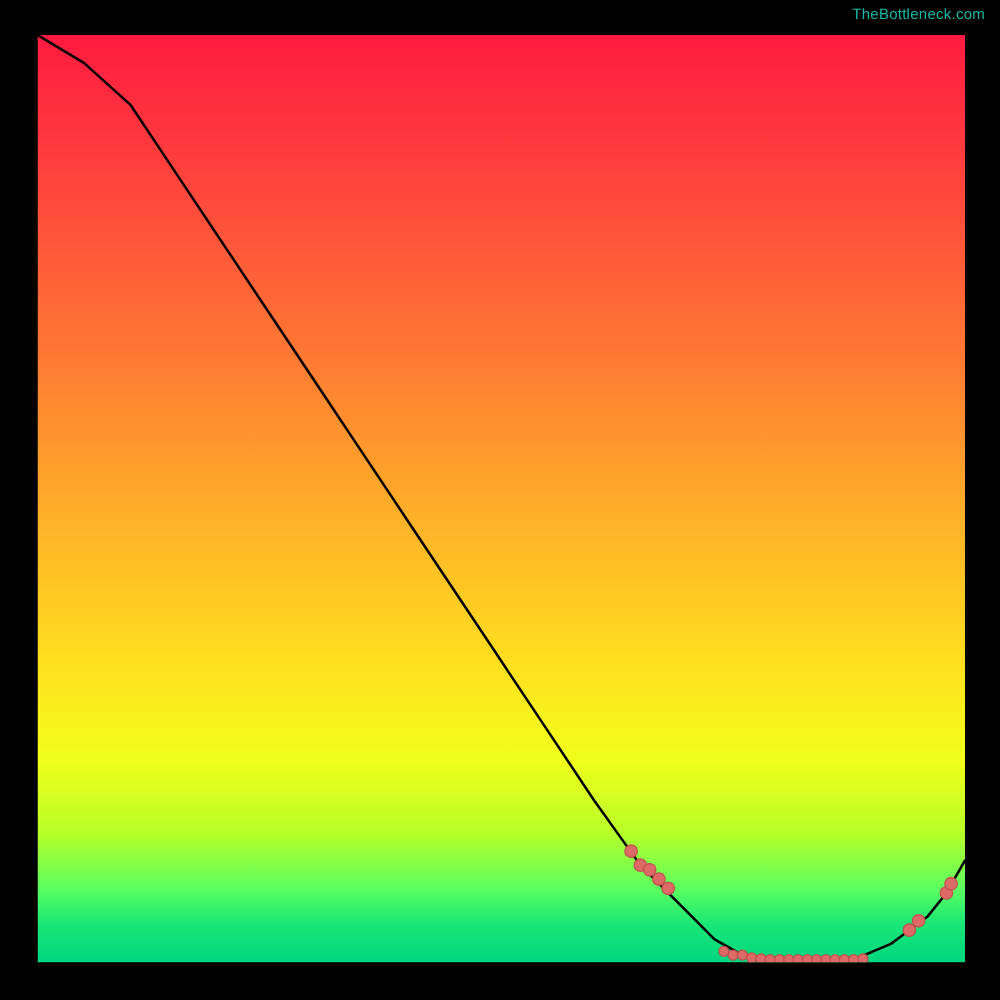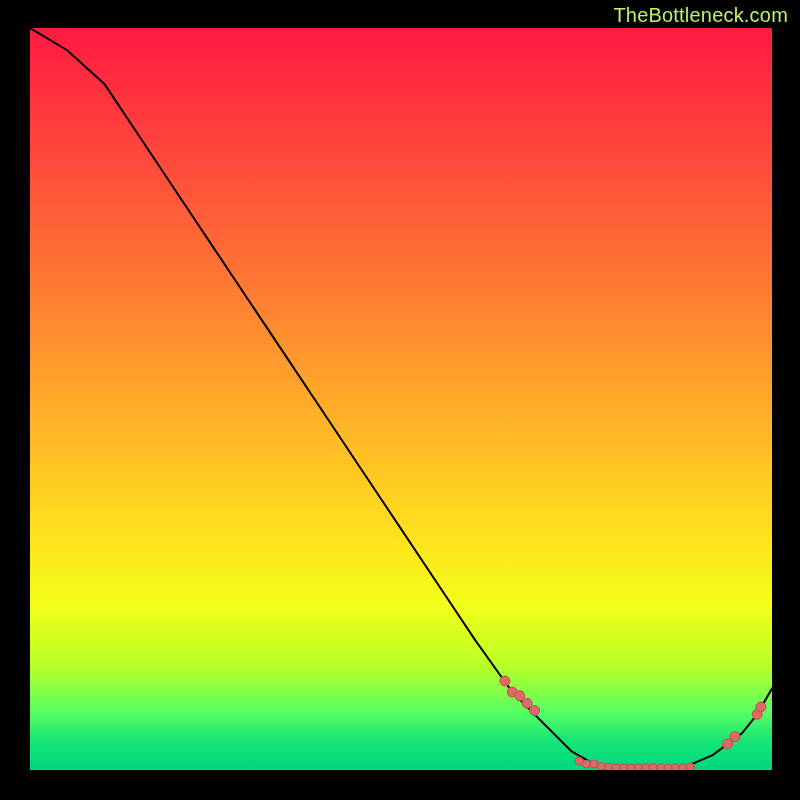--- a/index.html
+++ b/index.html
@@ -13,22 +13,22 @@
   }
   .stage {
     position: relative;
     width: 800px;
     height: 800px;
   }
   .watermark {
     position: absolute;
     top: 4px;
     right: 12px;
-    color: #bef264;
-    font-size: 20px;
+    color: #14b8a6;
+    font-size: 12px;
     font-weight: 400;
     letter-spacing: 0.2px;
     z-index: 3;
   }
   .plot-area {
     position: absolute;
     left: 30px;
     top: 28px;
     width: 742px;   
     height: 742px;  

